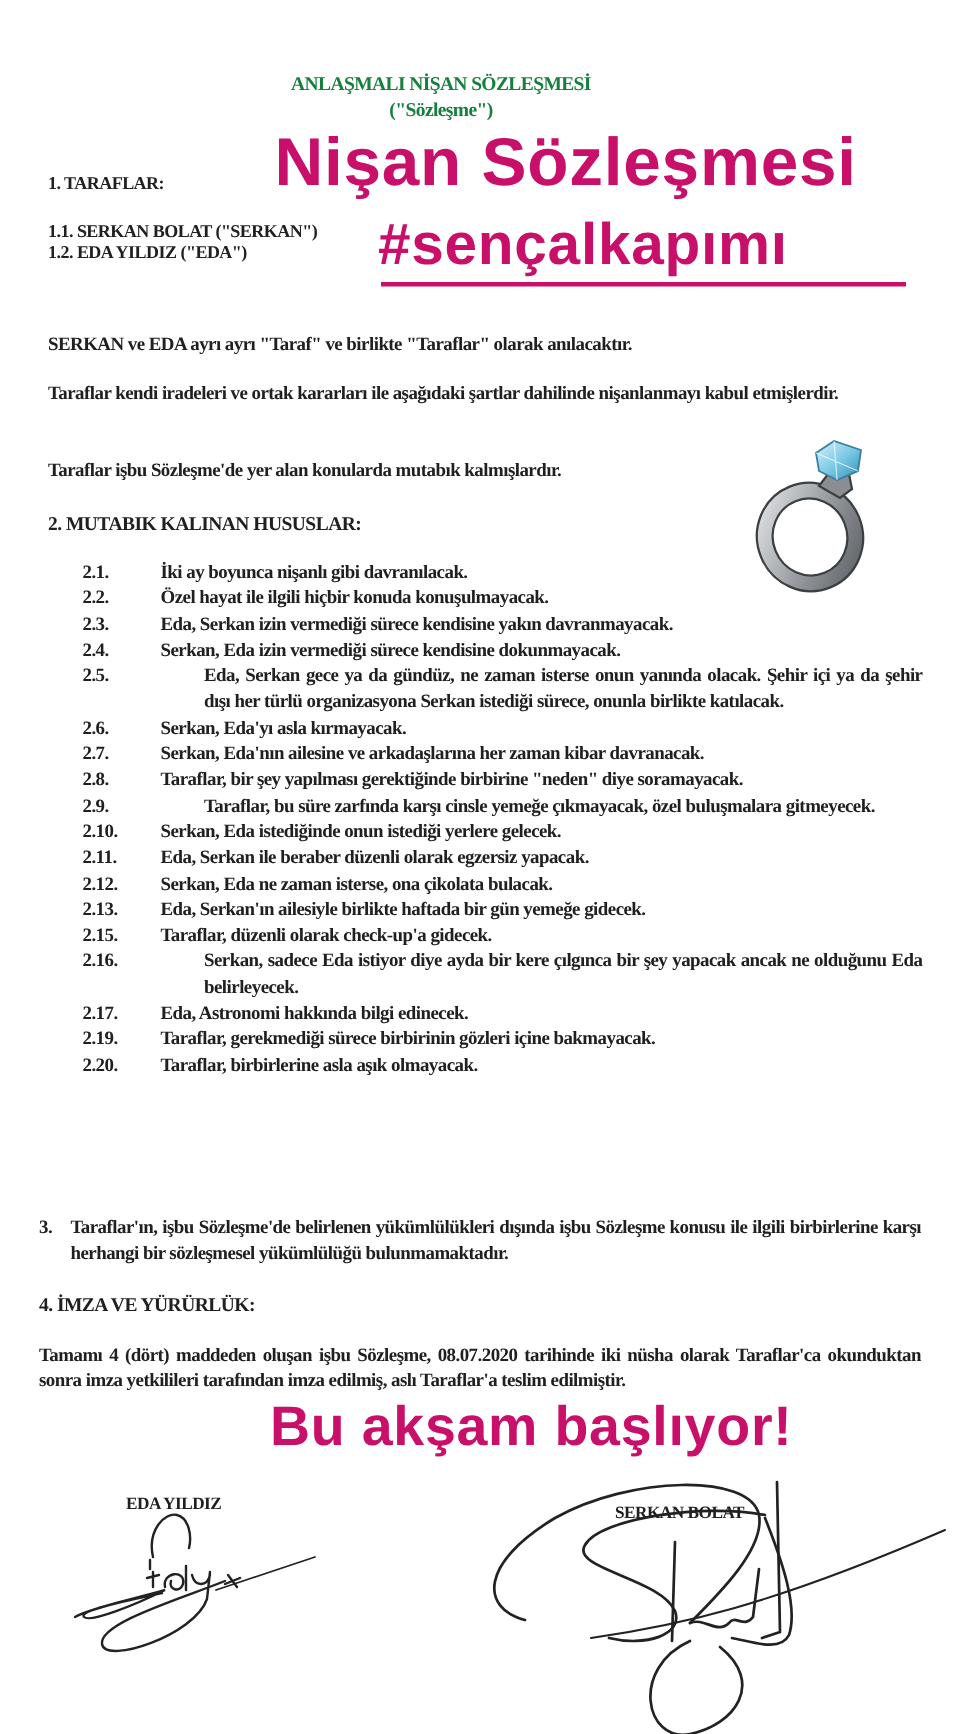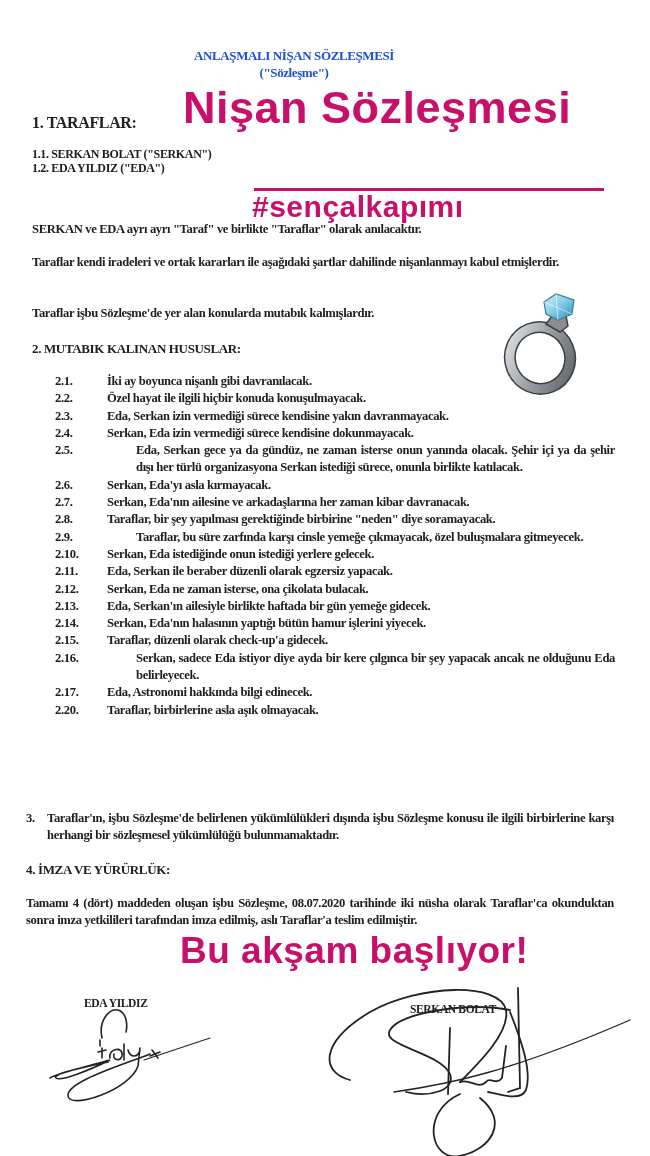--- a/index.html
+++ b/index.html
@@ -2,48 +2,48 @@
 <html><head>
   <meta charset="utf-8">
   <style>
     html, body { margin: 0; padding: 0; }
     body {
       width: 650px; height: 1156px; background: #ffffff; position: relative; overflow: hidden;
       font-family: "Liberation Serif", "DejaVu Serif", serif; color: #1a1a1a;
     }
     .abs { position: absolute; }
     .doc { font-weight: bold; font-size: 12.6px; letter-spacing: -0.35px; line-height: 17.3px; color: #202020; }
-    .title { left: 0; width: 588px; text-align: center; font-weight: bold; font-size: 13px; letter-spacing: -0.4px; color: #1d4ed8; }
+    .title { left: 0; width: 588px; text-align: center; font-weight: bold; font-size: 13px; letter-spacing: -0.4px; color: #15803d; }
     .pink {
       font-family: "Liberation Sans", "DejaVu Sans", sans-serif; font-weight: bold; 
       color: #c8106a; letter-spacing: 0.5px; line-height: 1; white-space: nowrap;
     }
     .justify { text-align: justify; text-align-last: left; }
     .list { left: 55px; top: 373px; width: 560px; }
     .item { display: flex; justify-content: space-between; }
     .item .num { width: 52px; flex: none; }
     .item .txt { flex: 1; }
     .item .txt.j { text-align: justify; text-align-last: left; margin-left: 29px; }
     svg { overflow: visible; }
   </style>
 </head>
 <body>
 
 <div class="abs title" style="top:48px;">ANLAŞMALI NİŞAN SÖZLEŞMESİ</div>
 <div class="abs title" style="top:65px;">("Sözleşme")</div>
 
-<div class="abs doc" style="left:32px; top:114px; font-size:16px;">1.  TARAFLAR:</div>
+<div class="abs doc" style="left:32px; top:114px; font-size:12px;">1.  TARAFLAR:</div>
 <div class="abs doc" style="left:32px; top:147px; font-size:12px; line-height:14px;">
   <div>1.1. SERKAN BOLAT ("SERKAN")</div>
   <div>1.2. EDA YILDIZ ("EDA")</div>
 </div>
 
 <div class="abs pink" style="left:183px; top:85px; font-size:45px;">Nişan Sözleşmesi</div>
 
-<div class="abs pink" style="left:252px; top:144px; font-size:30px;margin-top:48px;">#sençalkapımı</div>
+<div class="abs pink" style="left:252px; top:144px; font-size:39px;">#sençalkapımı</div>
 <div class="abs" style="left:254px; top:188px; width:350px; height:3px; background:#c8106a;"></div>
 
 <div class="abs doc" style="left:32px; top:221px; width:580px;">SERKAN ve EDA ayrı ayrı "Taraf" ve birlikte "Taraflar" olarak anılacaktır.</div>
 <div class="abs doc justify" style="left:32px; top:254px; width:580px;">Taraflar kendi iradeleri ve ortak kararları ile aşağıdaki şartlar dahilinde nişanlanmayı kabul etmişlerdir.</div>
 <div class="abs doc" style="left:32px; top:305px; width:580px;">Taraflar işbu Sözleşme'de yer alan konularda mutabık kalmışlardır.</div>
 
 <div class="abs doc" style="left:32px; top:340px; font-size:13px;">2.  MUTABIK KALINAN HUSUSLAR:</div>
 
 <div class="abs" style="left:496px; top:288px; width:84px; height:105px;">
   <svg width="84" height="105" viewBox="0 0 84 105">
@@ -114,34 +114,34 @@
     </div>
   <div class="item">
       <span class="num">2.12.</span>
       <span class="txt">Serkan, Eda ne zaman isterse, ona çikolata bulacak.</span>
     </div>
   <div class="item">
       <span class="num">2.13.</span>
       <span class="txt">Eda, Serkan'ın ailesiyle birlikte haftada bir gün yemeğe gidecek.</span>
     </div>
   <div class="item">
-      <span class="num">2.14.</span>
-      <span class="txt">Serkan, Eda'nın halasının yaptığı bütün hamur işlerini yiyecek.</span>
-    </div>
-  <div class="item">
       <span class="num">2.15.</span>
       <span class="txt">Taraflar, düzenli olarak check-up'a gidecek.</span>
     </div>
   <div class="item">
       <span class="num">2.16.</span>
       <span class="txt j">Serkan, sadece Eda istiyor diye ayda bir kere çılgınca bir şey yapacak ancak ne olduğunu Eda belirleyecek.</span>
     </div>
   <div class="item">
       <span class="num">2.17.</span>
       <span class="txt">Eda, Astronomi hakkında bilgi edinecek.</span>
+    </div>
+  <div class="item">
+      <span class="num">2.19.</span>
+      <span class="txt">Taraflar, gerekmediği sürece birbirinin gözleri içine bakmayacak.</span>
     </div>
   <div class="item">
       <span class="num">2.20.</span>
       <span class="txt">Taraflar, birbirlerine asla aşık olmayacak.</span>
     </div>
 </div>
 
 <div class="abs doc" style="left:26px; top:810px; width:588px; display:flex;">
   <span style="width:21px; flex:none;">3.</span>
   <span class="justify" style="flex:1;">Taraflar'ın, işbu Sözleşme'de belirlenen yükümlülükleri dışında işbu Sözleşme konusu ile ilgili birbirlerine karşı herhangi bir sözleşmesel yükümlülüğü bulunmamaktadır.</span>

